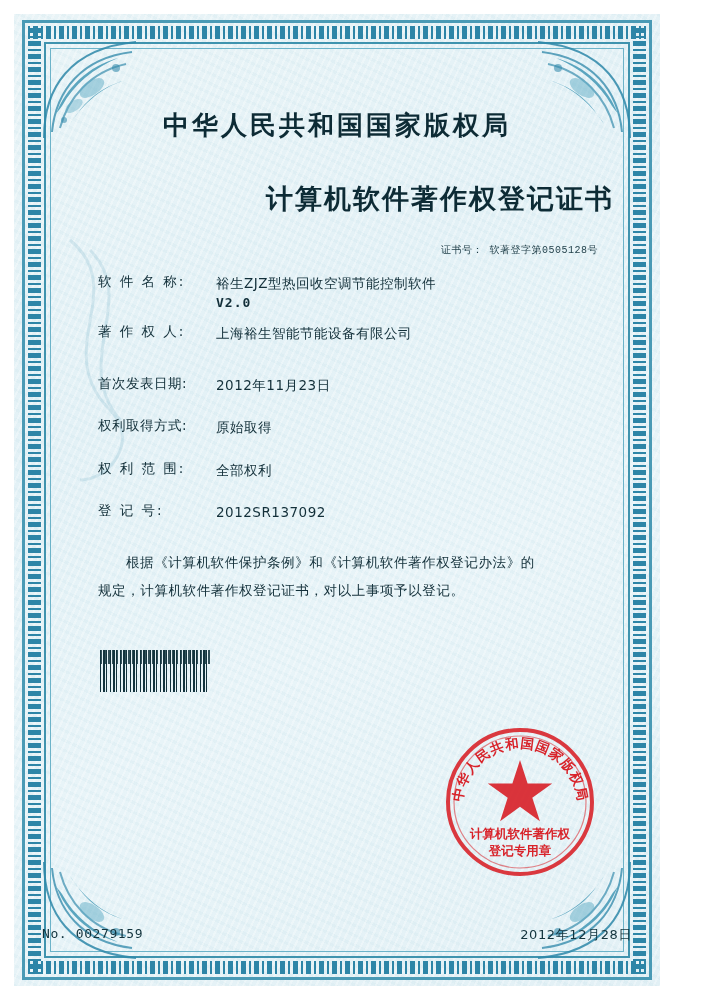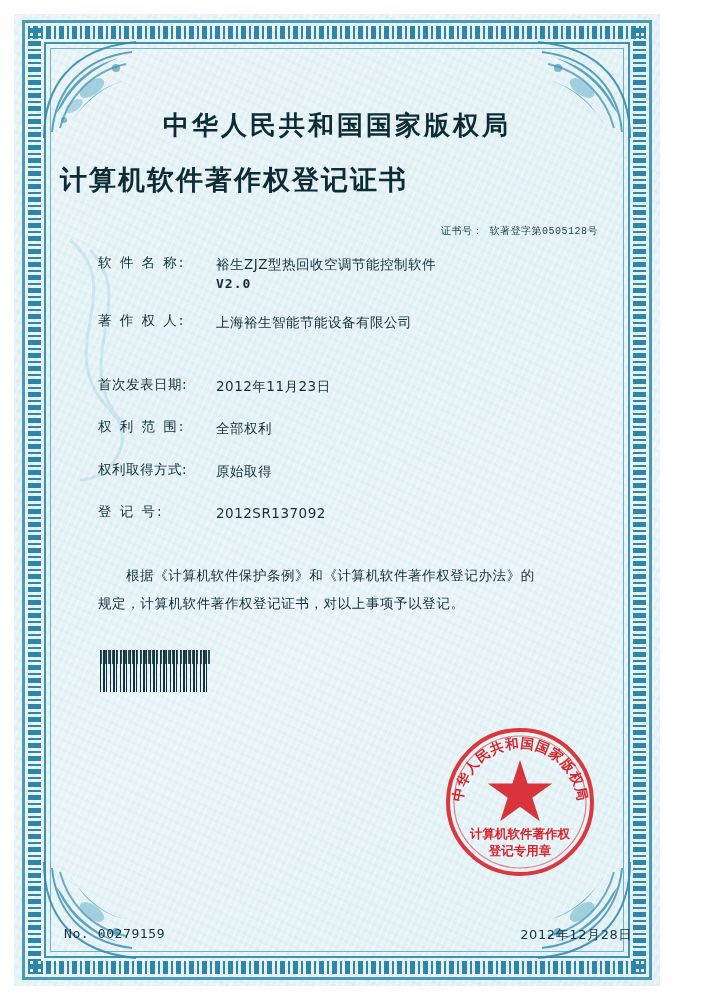--- a/index.html
+++ b/index.html
@@ -118,27 +118,27 @@
   .title-main {
     text-align: center;
     font-family: "DejaVu Serif", serif;
     font-size: 26px;
     font-weight: bold;
     letter-spacing: 3px;
     color: #0d2b35;
     margin-top: 48px;
   }
   .title-sub {
-    text-align: left;
+    text-align: right;
     font-family: "DejaVu Serif", serif;
     font-size: 27px;
     font-weight: bold;
     letter-spacing: 2px;
     color: #0d2b35;
-    margin-top: 19px;
+    margin-top: 38px;
   }
 
   .cert-no {
     text-align: right;
     font-size: 10px;
     color: #1d3c46;
     margin-top: 26px;
     padding-right: 16px;
     letter-spacing: 0.5px;
     font-family: Liberation Mono, monospace;
@@ -169,27 +169,27 @@
     line-height: 1.5;
   }
   .field-value .line2 {
     display: block;
     font-family: "DejaVu Sans Mono", monospace;
     font-size: 13px;
     letter-spacing: 1px;
     font-weight: bold;
   }
 
-  .row-name { margin-bottom: 18px; }
-  .row-owner { margin-bottom: 44px; }
+  .row-name { margin-bottom: 10px; }
+  .row-owner { margin-bottom: 32px; }
 
   .spaced-tight { margin-bottom: 22px; }
 
   .statement {
-    margin-top: 38px;
+    margin-top: 26px;
     padding-left: 38px;
     padding-right: 26px;
     font-size: 13.5px;
     line-height: 2.1;
     letter-spacing: 0.6px;
     color: #122f39;
   }
   .statement .indent { text-indent: 28px; display: block; }
 
   
@@ -227,21 +227,21 @@
   }
   .seal-svg { width: 160px; height: 160px; }
 
   .footer {
     position: absolute;
     left: 0;
     right: 0;
     bottom: 56px;
     display: flex;
     justify-content: space-between;
-    padding: 0 42px 0 64px;
+    padding: 0 42px 0 42px;
     font-size: 13px;
     color: #12333d;
     letter-spacing: 0.6px;
   }
   .footer .serial { font-family: "DejaVu Sans Mono", monospace; font-size: 13px; }
   .footer .date { font-family: "DejaVu Sans", sans-serif; margin-left: 46px; }
 
   
   .watermark {
     position: absolute;
@@ -362,27 +362,27 @@
         <div class="field-value">上海裕生智能节能设备有限公司</div>
       </div>
 
 
       <div class="field-row spaced-tight">
         <div class="field-label tight">首次发表日期:</div>
         <div class="field-value">2012年11月23日</div>
       </div>
 
       <div class="field-row spaced-tight">
+        <div class="field-label tight">权利取得方式:</div>
+        <div class="field-value">原始取得</div>
+      </div>
+
+      <div class="field-row spaced-tight">
         <div class="field-label">权 利 范 围:</div>
         <div class="field-value">全部权利</div>
-      </div>
-
-      <div class="field-row spaced-tight">
-        <div class="field-label tight">权利取得方式:</div>
-        <div class="field-value">原始取得</div>
       </div>
 
       <div class="field-row">
         <div class="field-label">登  记  号:</div>
         <div class="field-value">2012SR137092</div>
       </div>
 
     </div>
 
     <div class="statement">

